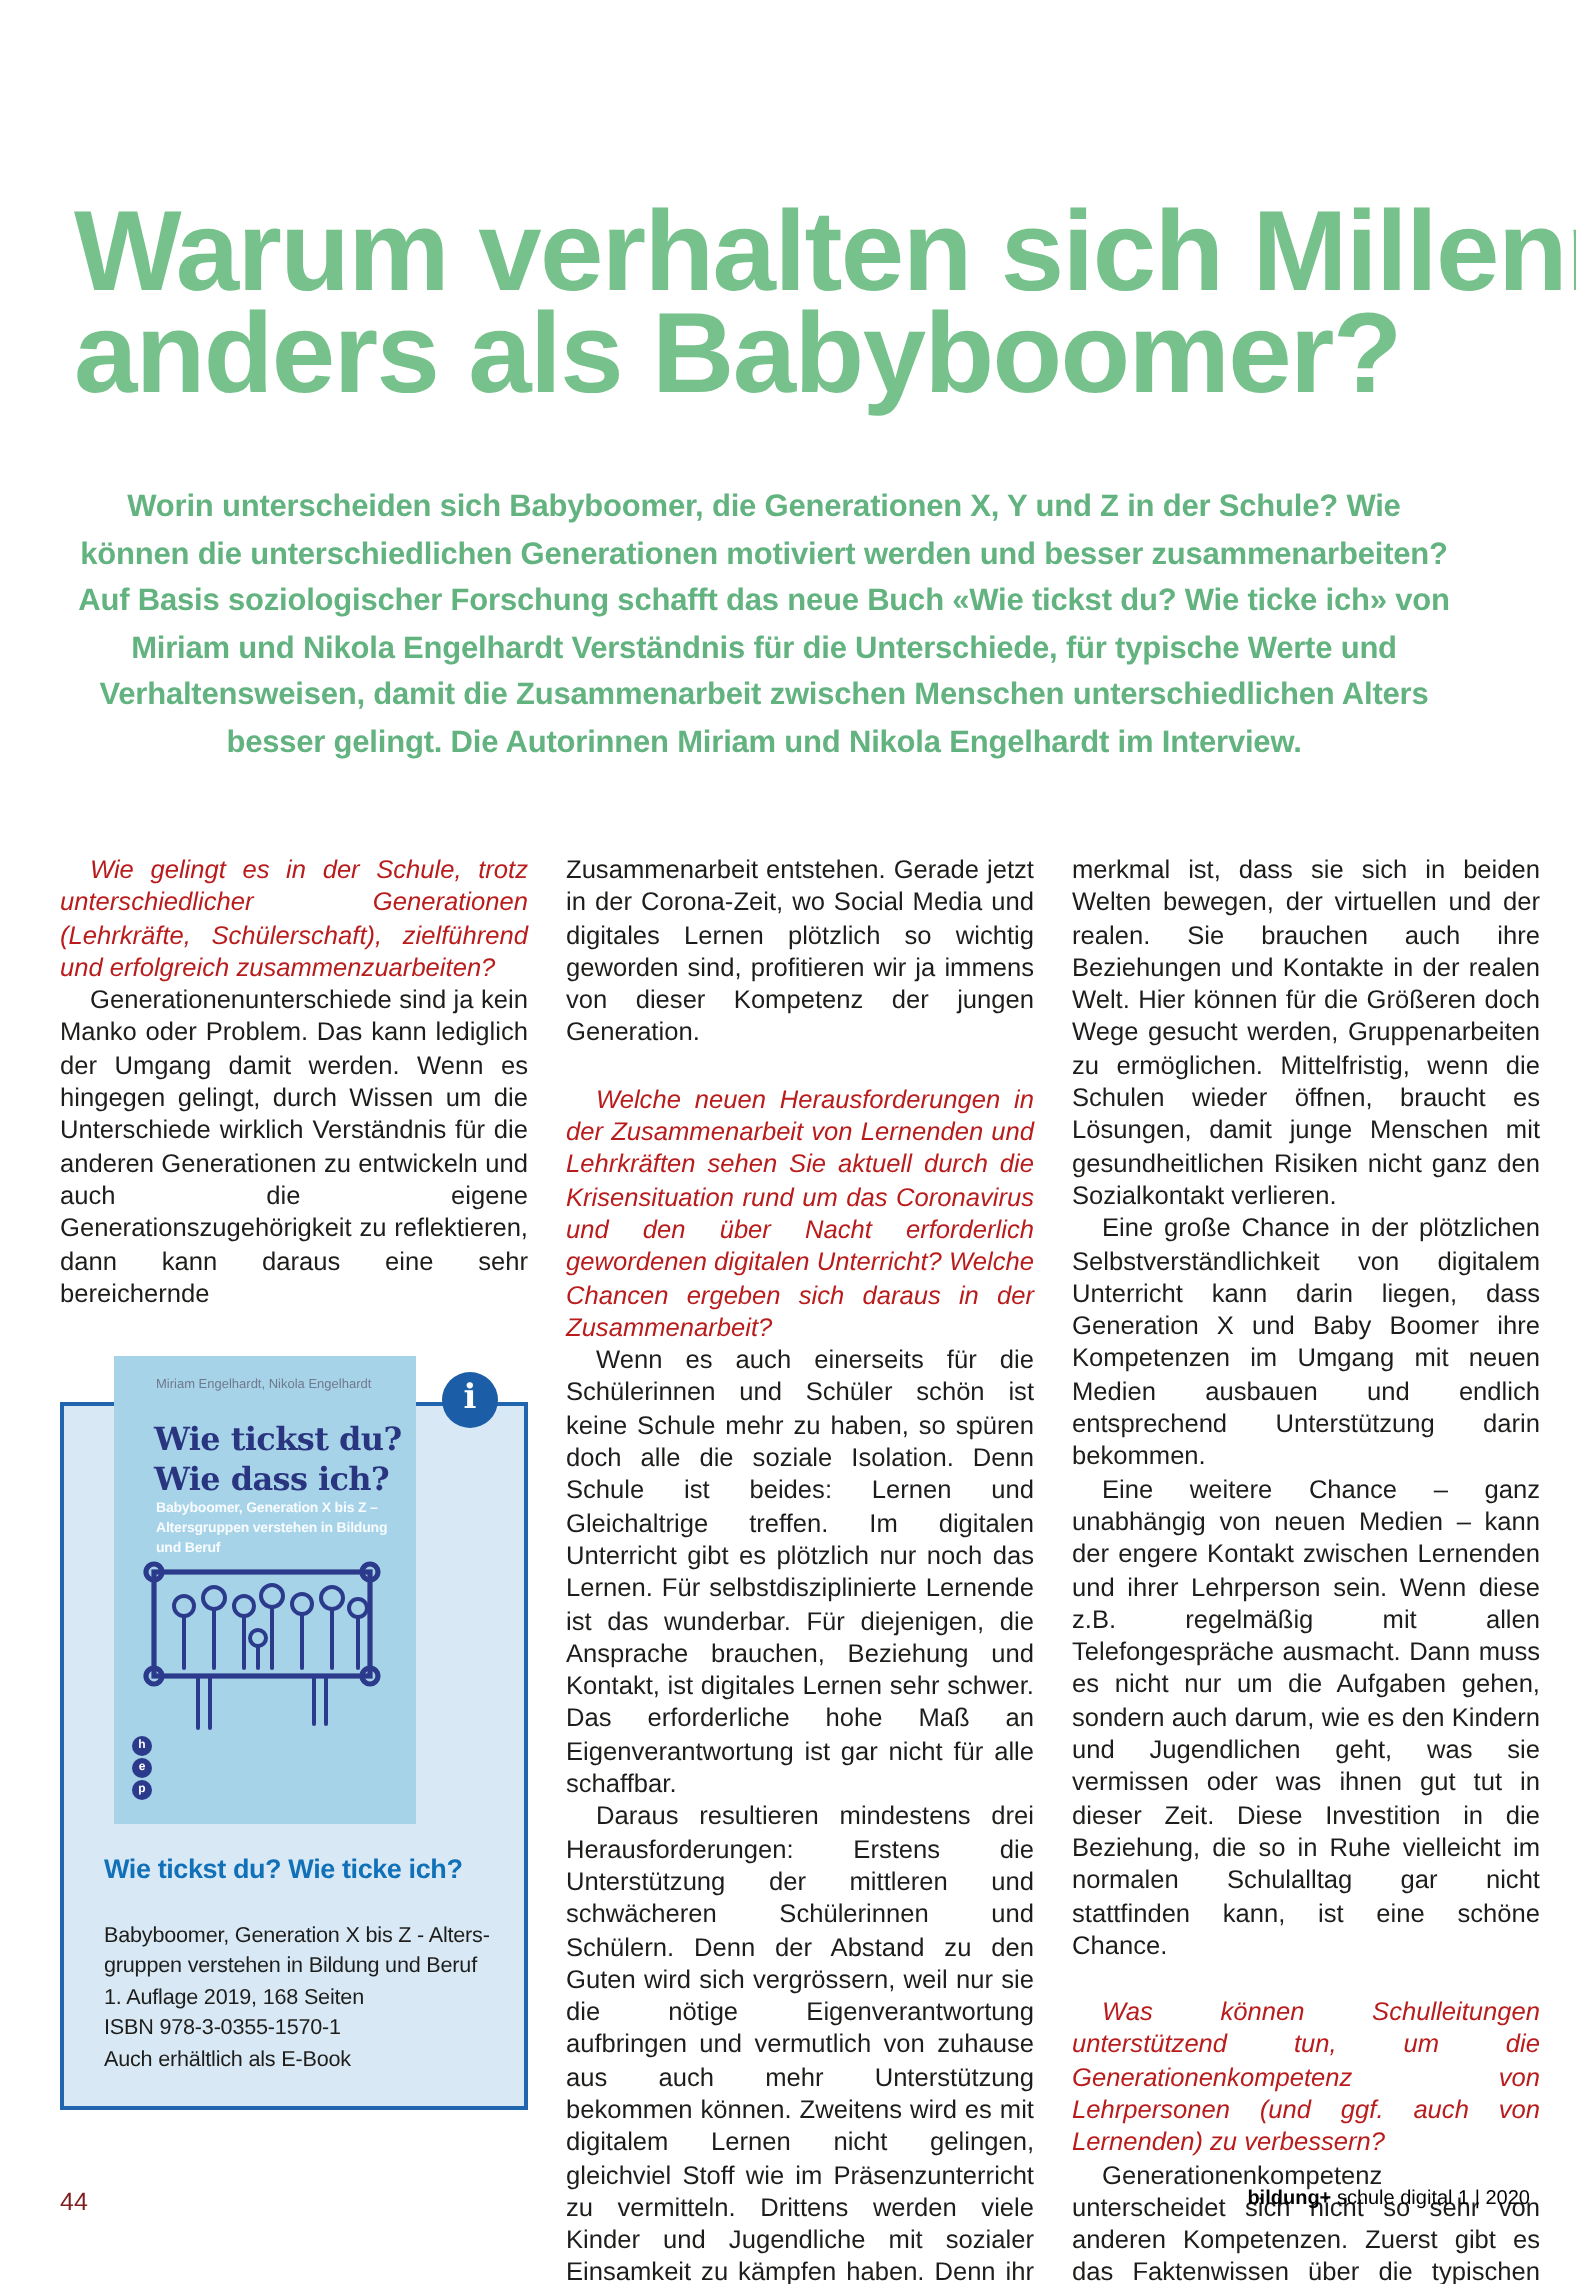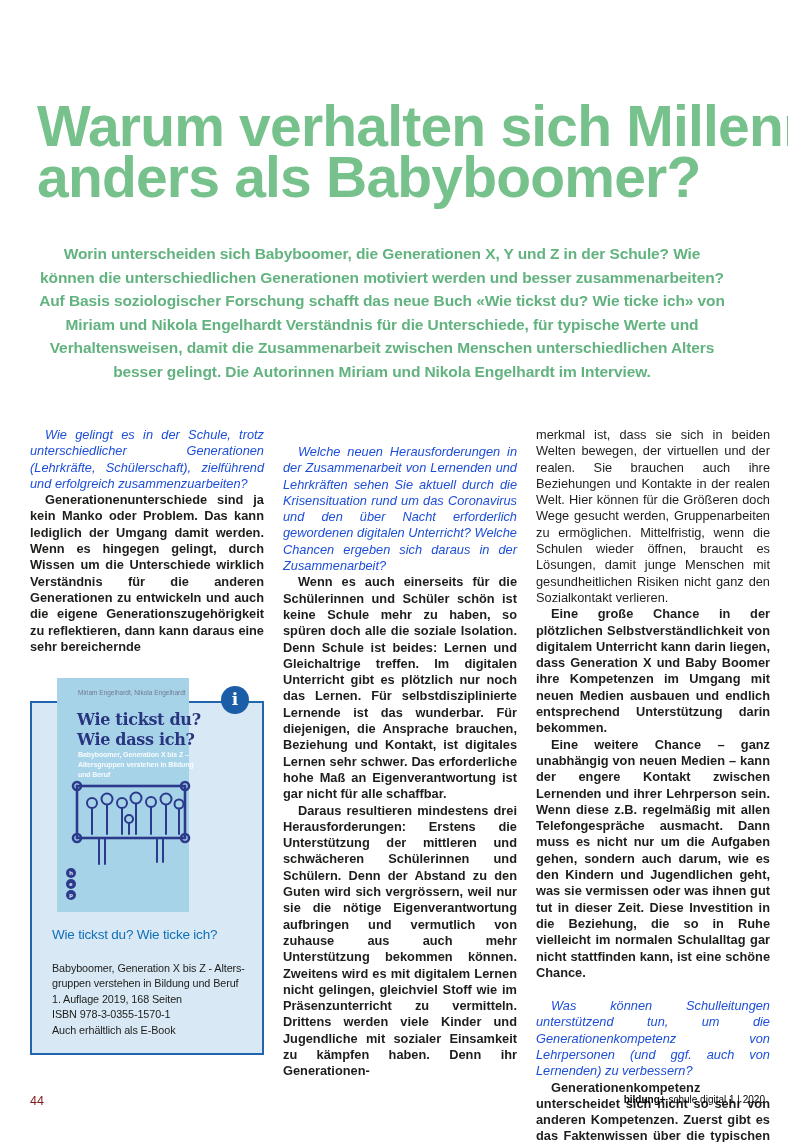--- a/index.html
+++ b/index.html
@@ -13,35 +13,35 @@
 
   
   .lead{left:38px;top:242px;width:688px;font-size:15.5px;line-height:23.5px;
         font-weight:bold;color:#62b37f;letter-spacing:-0.1px;text-align:center;}
 
   
   .col{top:427px;width:234px;font-size:12.8px;line-height:16.3px;
        text-align:justify;color:#1d1d1b;}
   .col1{left:30px;} .col2{left:283px;} .col3{left:536px;}
   .col p{margin:0;}
-  .col p.ind{text-indent:15px;font-weight:bold;}
-  .q{font-style:italic;color:#1d4ed8;text-indent:15px;}
+  .col p.ind{text-indent:15px;}
+  .q{font-style:italic;color:#b91c1c;text-indent:15px;}
   .q.gap{margin-top:17px;}
 
   
   .panel{left:30px;top:701px;width:234px;height:354px;background:#d8e8f4;
          border:2px solid #2065ad;box-sizing:border-box;}
-  .panel-heading{left:52px;top:927px;font-size:13.5px;font-weight:normal;
+  .panel-heading{left:52px;top:927px;font-size:13.5px;font-weight:bold;
                  color:#1070b8;letter-spacing:-0.2px;white-space:nowrap;}
   .panel-lines{left:52px;top:961px;font-size:10.8px;line-height:15.4px;
                color:#1d1d1b;letter-spacing:-0.1px;}
   .panel-lines span{display:block;white-space:nowrap;}
 
   
-  .cover{left:57px;top:678px;width:132px;height:234px;background:#a7d3e9;}
+  .cover{left:57px;top:678px;width:151px;height:234px;background:#a7d3e9;}
   .cover-authors{left:21px;top:11px;font-size:6.5px;color:#707a8e;
                  position:absolute;white-space:nowrap;}
   .cover-title{left:20px;top:32px;position:absolute;
                font-family:"DejaVu Serif", serif;font-weight:bold;
                font-size:16px;line-height:20px;color:#2a3580;white-space:nowrap;
                letter-spacing:-0.3px;}
   .cover-sub{left:21px;top:72px;position:absolute;font-size:7px;line-height:10px;
              font-weight:bold;color:rgba(255,255,255,0.92);letter-spacing:-0.1px;}
   .cover-sub span{display:block;white-space:nowrap;}
   .cover-art{left:12px;top:98px;position:absolute;}
@@ -70,20 +70,21 @@
 </div>
 
 <div class="abs lead">Worin unterscheiden sich Babyboomer, die Generationen X, Y und Z in der Schule? Wie können die unterschiedlichen Generationen motiviert werden und besser zusammenarbeiten? Auf Basis soziologischer Forschung schafft das neue Buch «Wie tickst du? Wie ticke ich» von Miriam und Nikola Engelhardt Verständnis für die Unterschiede, für typische Werte und Verhaltensweisen, damit die Zusammenarbeit zwischen Menschen unterschiedlichen Alters besser gelingt. Die Autorinnen Miriam und Nikola Engelhardt im Interview.</div>
 
 <div class="abs col col1">
   <p class="q">Wie gelingt es in der Schule, trotz unterschiedlicher Generationen (Lehrkräfte, Schülerschaft), zielführend und erfolgreich zusammenzuarbeiten?</p>
   <p class="ind">Generationenunterschiede sind ja kein Manko oder Problem. Das kann lediglich der Umgang damit werden. Wenn es hingegen gelingt, durch Wissen um die Unterschiede wirklich Verständnis für die anderen Generationen zu entwickeln und auch die eigene Generationszugehörigkeit zu reflektieren, dann kann daraus eine sehr bereichernde</p>
 </div>
 
 <div class="abs col col2">
+  <p>Zusammenarbeit entstehen. Gerade jetzt in der Corona-Zeit, wo Social Media und digitales Lernen plötzlich so wichtig geworden sind, profitieren wir ja immens von dieser Kompetenz der jungen Generation.</p>
   <p class="q gap">Welche neuen Herausforderungen in der Zusammenarbeit von Lernenden und Lehrkräften sehen Sie aktuell durch die Krisensituation rund um das Coronavirus und den über Nacht erforderlich gewordenen digitalen Unterricht? Welche Chancen ergeben sich daraus in der Zusammenarbeit?</p>
   <p class="ind">Wenn es auch einerseits für die Schülerinnen und Schüler schön ist keine Schule mehr zu haben, so spüren doch alle die soziale Isolation. Denn Schule ist beides: Lernen und Gleichaltrige treffen. Im digitalen Unterricht gibt es plötzlich nur noch das Lernen. Für selbstdisziplinierte Lernende ist das wunderbar. Für diejenigen, die Ansprache brauchen, Beziehung und Kontakt, ist digitales Lernen sehr schwer. Das erforderliche hohe Maß an Eigenverantwortung ist gar nicht für alle schaffbar.</p>
   <p class="ind">Daraus resultieren mindestens drei Herausforderungen: Erstens die Unterstützung der mittleren und schwächeren Schülerinnen und Schülern. Denn der Abstand zu den Guten wird sich vergrössern, weil nur sie die nötige Eigenverantwortung aufbringen und vermutlich von zuhause aus auch mehr Unterstützung bekommen können. Zweitens wird es mit digitalem Lernen nicht gelingen, gleichviel Stoff wie im Präsenzunterricht zu vermitteln. Drittens werden viele Kinder und Jugendliche mit sozialer Einsamkeit zu kämpfen haben. Denn ihr Generationen-</p>
 </div>
 
 <div class="abs col col3">
   <p>merkmal ist, dass sie sich in beiden Welten bewegen, der virtuellen und der realen. Sie brauchen auch ihre Beziehungen und Kontakte in der realen Welt. Hier können für die Größeren doch Wege gesucht werden, Gruppenarbeiten zu ermöglichen. Mittelfristig, wenn die Schulen wieder öffnen, braucht es Lösungen, damit junge Menschen mit gesundheitlichen Risiken nicht ganz den Sozialkontakt verlieren.</p>
   <p class="ind">Eine große Chance in der plötzlichen Selbstverständlichkeit von digitalem Unterricht kann darin liegen, dass Generation X und Baby Boomer ihre Kompetenzen im Umgang mit neuen Medien ausbauen und endlich entsprechend Unterstützung darin bekommen.</p>
   <p class="ind">Eine weitere Chance – ganz unabhängig von neuen Medien – kann der engere Kontakt zwischen Lernenden und ihrer Lehrperson sein. Wenn diese z.B. regelmäßig mit allen Telefongespräche ausmacht. Dann muss es nicht nur um die Aufgaben gehen, sondern auch darum, wie es den Kindern und Jugendlichen geht, was sie vermissen oder was ihnen gut tut in dieser Zeit. Diese Investition in die Beziehung, die so in Ruhe vielleicht im normalen Schulalltag gar nicht stattfinden kann, ist eine schöne Chance.</p>
   <p class="q gap">Was können Schulleitungen unterstützend tun, um die Generationenkompetenz von Lehrpersonen (und ggf. auch von Lernenden) zu verbessern?</p>

